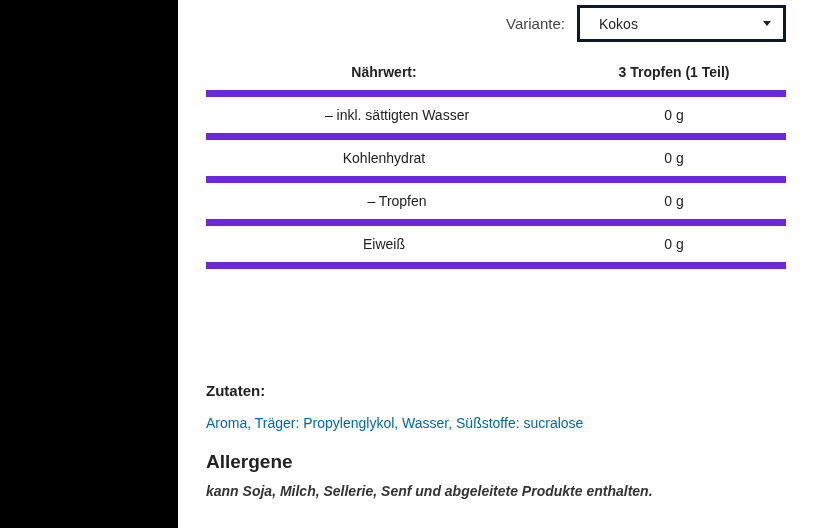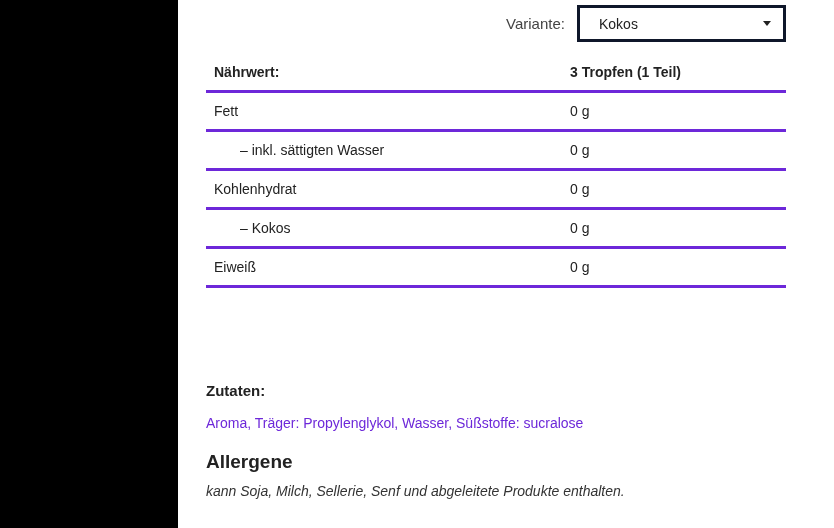--- a/index.html
+++ b/index.html
@@ -6,28 +6,28 @@
   body { width: 834px; height: 528px; background: #fff; position: relative; overflow: hidden;
          font-family: "Liberation Sans", sans-serif; color: #222; }
   .left-bar { position: absolute; left: 0; top: 0; width: 178px; height: 528px; background: #000; }
   .content { position: absolute; left: 206px; top: 0; width: 580px; }
   .variant-row { position: absolute; top: 5px; right: 0; display: flex; align-items: center; }
   .variant-label { font-size: 15px; color: #444; margin-right: 12px; }
   .variant-select { width: 209px; height: 37px; border: 3px solid #0f172a; box-sizing: border-box;
                     display: flex; align-items: center; justify-content: space-between; padding: 0 12px 0 19px; font-size: 14px; color: #222; cursor: pointer; }
   .caret { width: 0; height: 0; border-left: 4px solid transparent; border-right: 4px solid transparent; border-top: 5px solid #222; }
   table { position: absolute; top: 54px; left: 0; width: 580px; border-collapse: collapse; font-size: 14px; }
-  td { height: 36px; padding: 0 8px; border-bottom: 3px solid #6d28d9; vertical-align: middle; }
+  td { height: 36px; padding: 0 8px; border-bottom: 7px solid #6d28d9; vertical-align: middle; text-align: center; }
   td.val { width: 208px; }
   tr.head td { font-weight: bold; }
   td.indent { padding-left: 34px; }
   .h-ing { position: absolute; top: 382px; left: 0; font-weight: bold; font-size: 15px; }
-  .ing { position: absolute; top: 415px; left: 0; font-size: 14px; color: #6d28d9; }
+  .ing { position: absolute; top: 415px; left: 0; font-size: 14px; color: #0369a1; }
   .h-all { position: absolute; top: 451px; left: 0; font-weight: bold; font-size: 19px; }
-  .all { position: absolute; top: 483px; left: 0; font-size: 14px; font-weight: normal; font-style: italic; color: #333; }
+  .all { position: absolute; top: 483px; left: 0; font-size: 14px; font-weight: bold; font-style: italic; color: #333; }
 </style>
 </head>
 <body>
 
 <div class="left-bar"></div>
 
 <div class="content">
   <div class="variant-row">
     <span class="variant-label">Variante:</span>
     <div class="variant-select">
@@ -36,33 +36,29 @@
     </div>
   </div>
 
   <table>
     <tbody>
         <tr class="head">
       <td>Nährwert:</td>
       <td class="val">3 Tropfen (1 Teil)</td>
     </tr>
     <tr>
-          <td>Fett</td>
-          <td class="val">0 g</td>
-        </tr>
-    <tr>
           <td class="indent">– inkl. sättigten Wasser</td>
           <td class="val">0 g</td>
         </tr>
     <tr>
           <td>Kohlenhydrat</td>
           <td class="val">0 g</td>
         </tr>
     <tr>
-          <td class="indent">– Kokos</td>
+          <td class="indent">– Tropfen</td>
           <td class="val">0 g</td>
         </tr>
     <tr>
           <td>Eiweiß</td>
           <td class="val">0 g</td>
         </tr>
   </tbody>
     </table>
 
   <div class="h-ing">Zutaten:</div>

